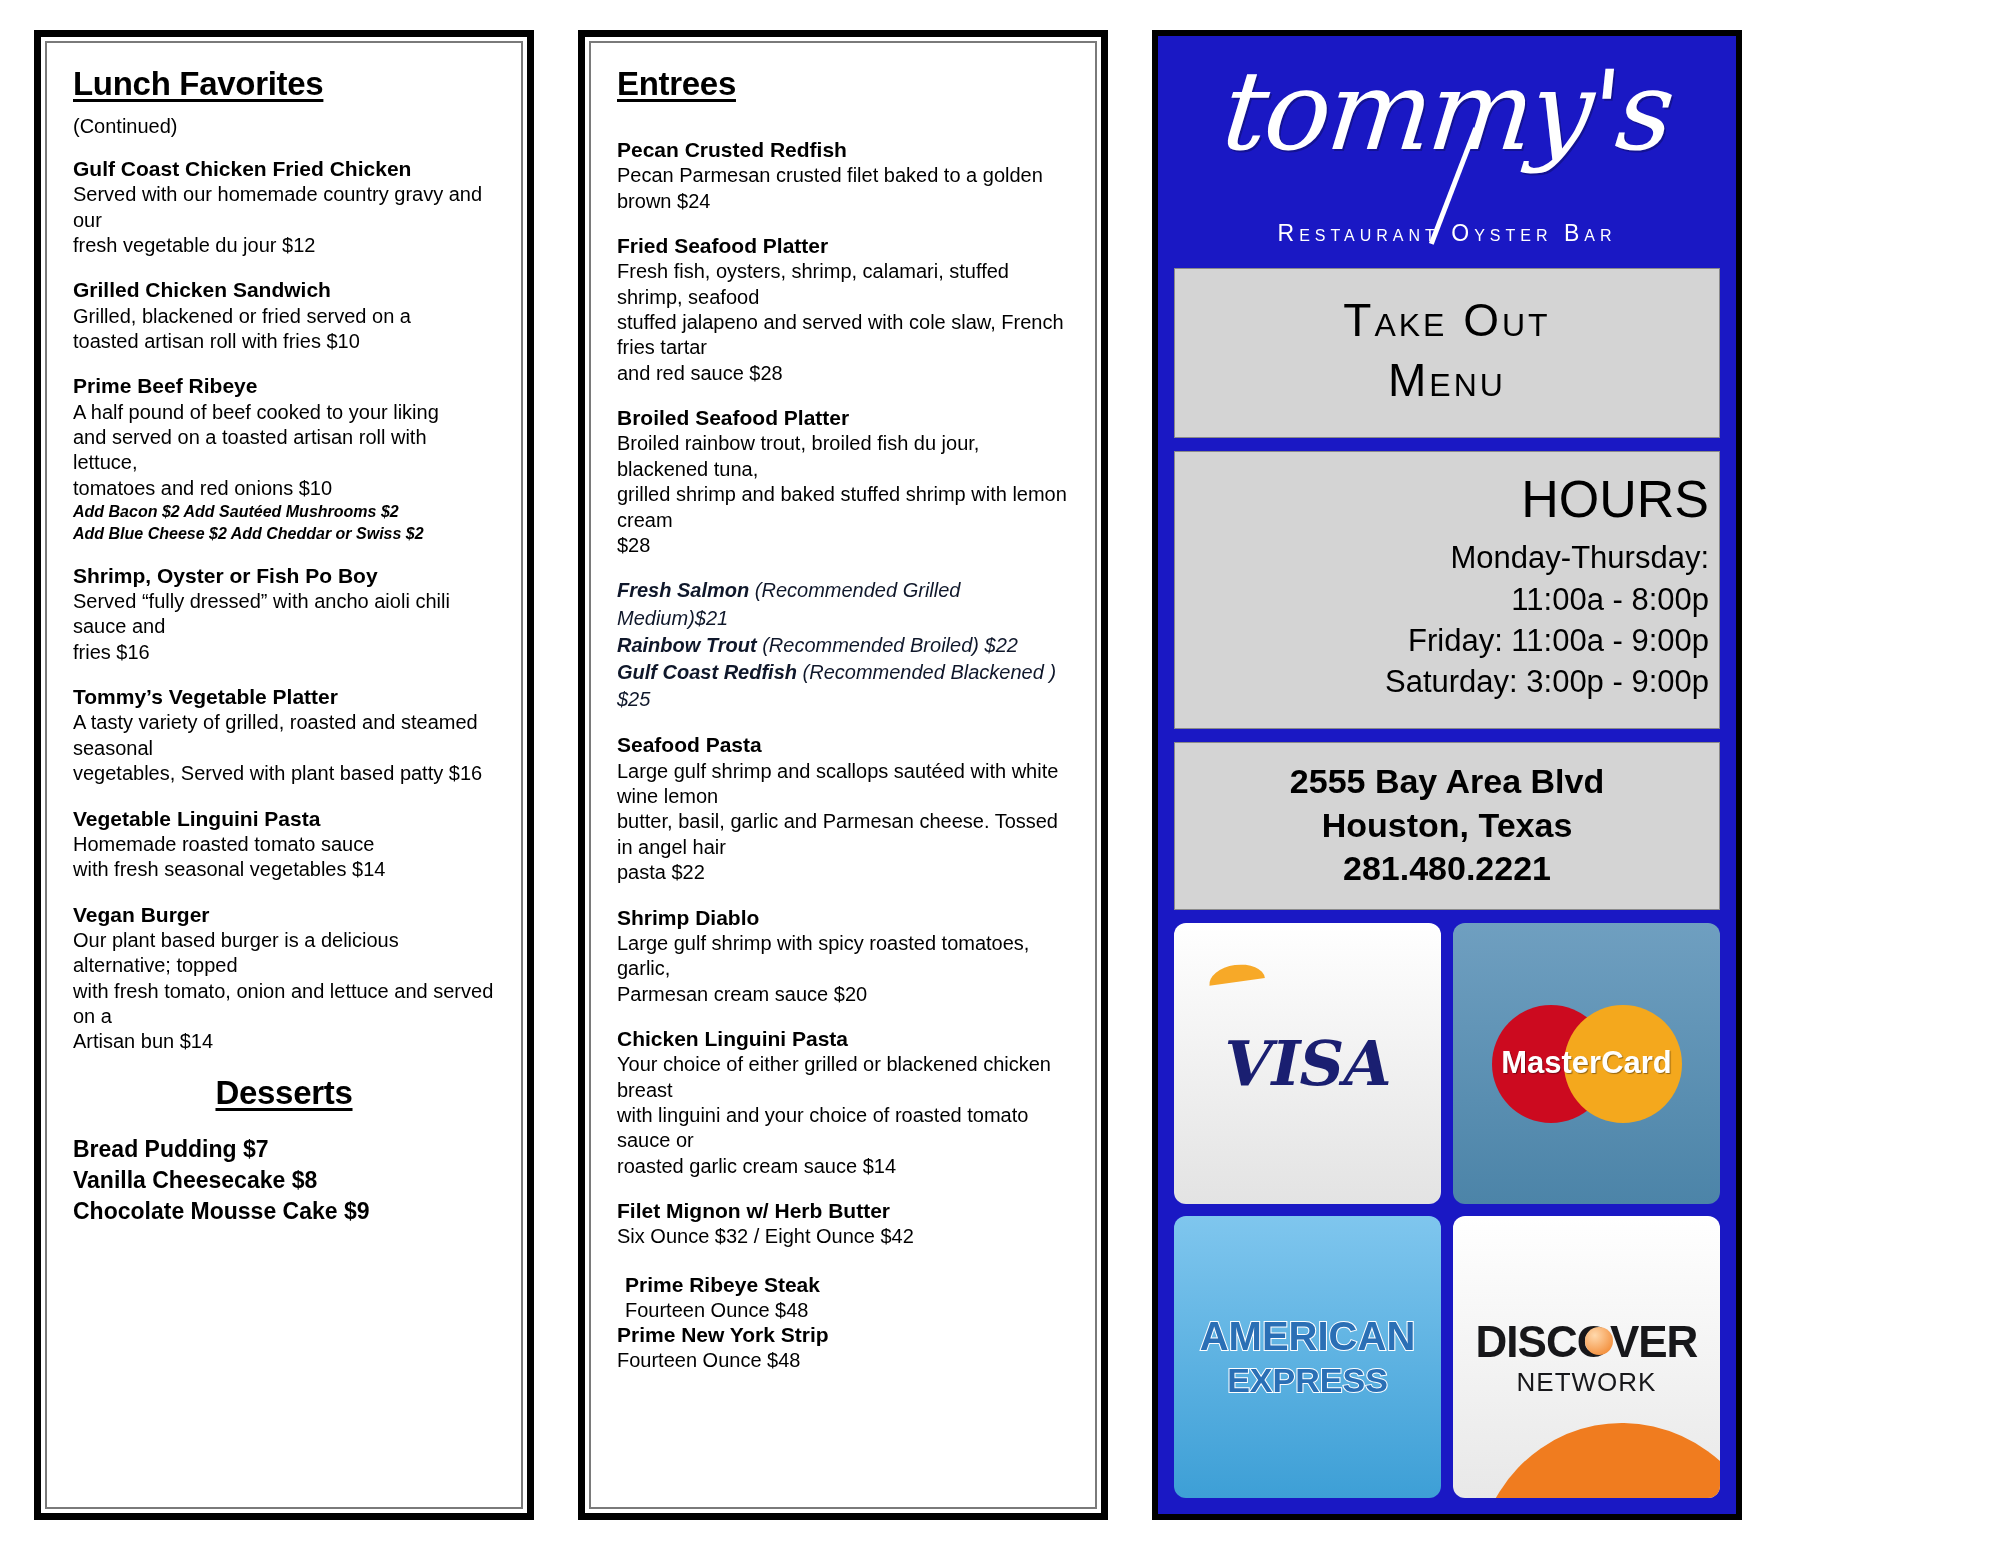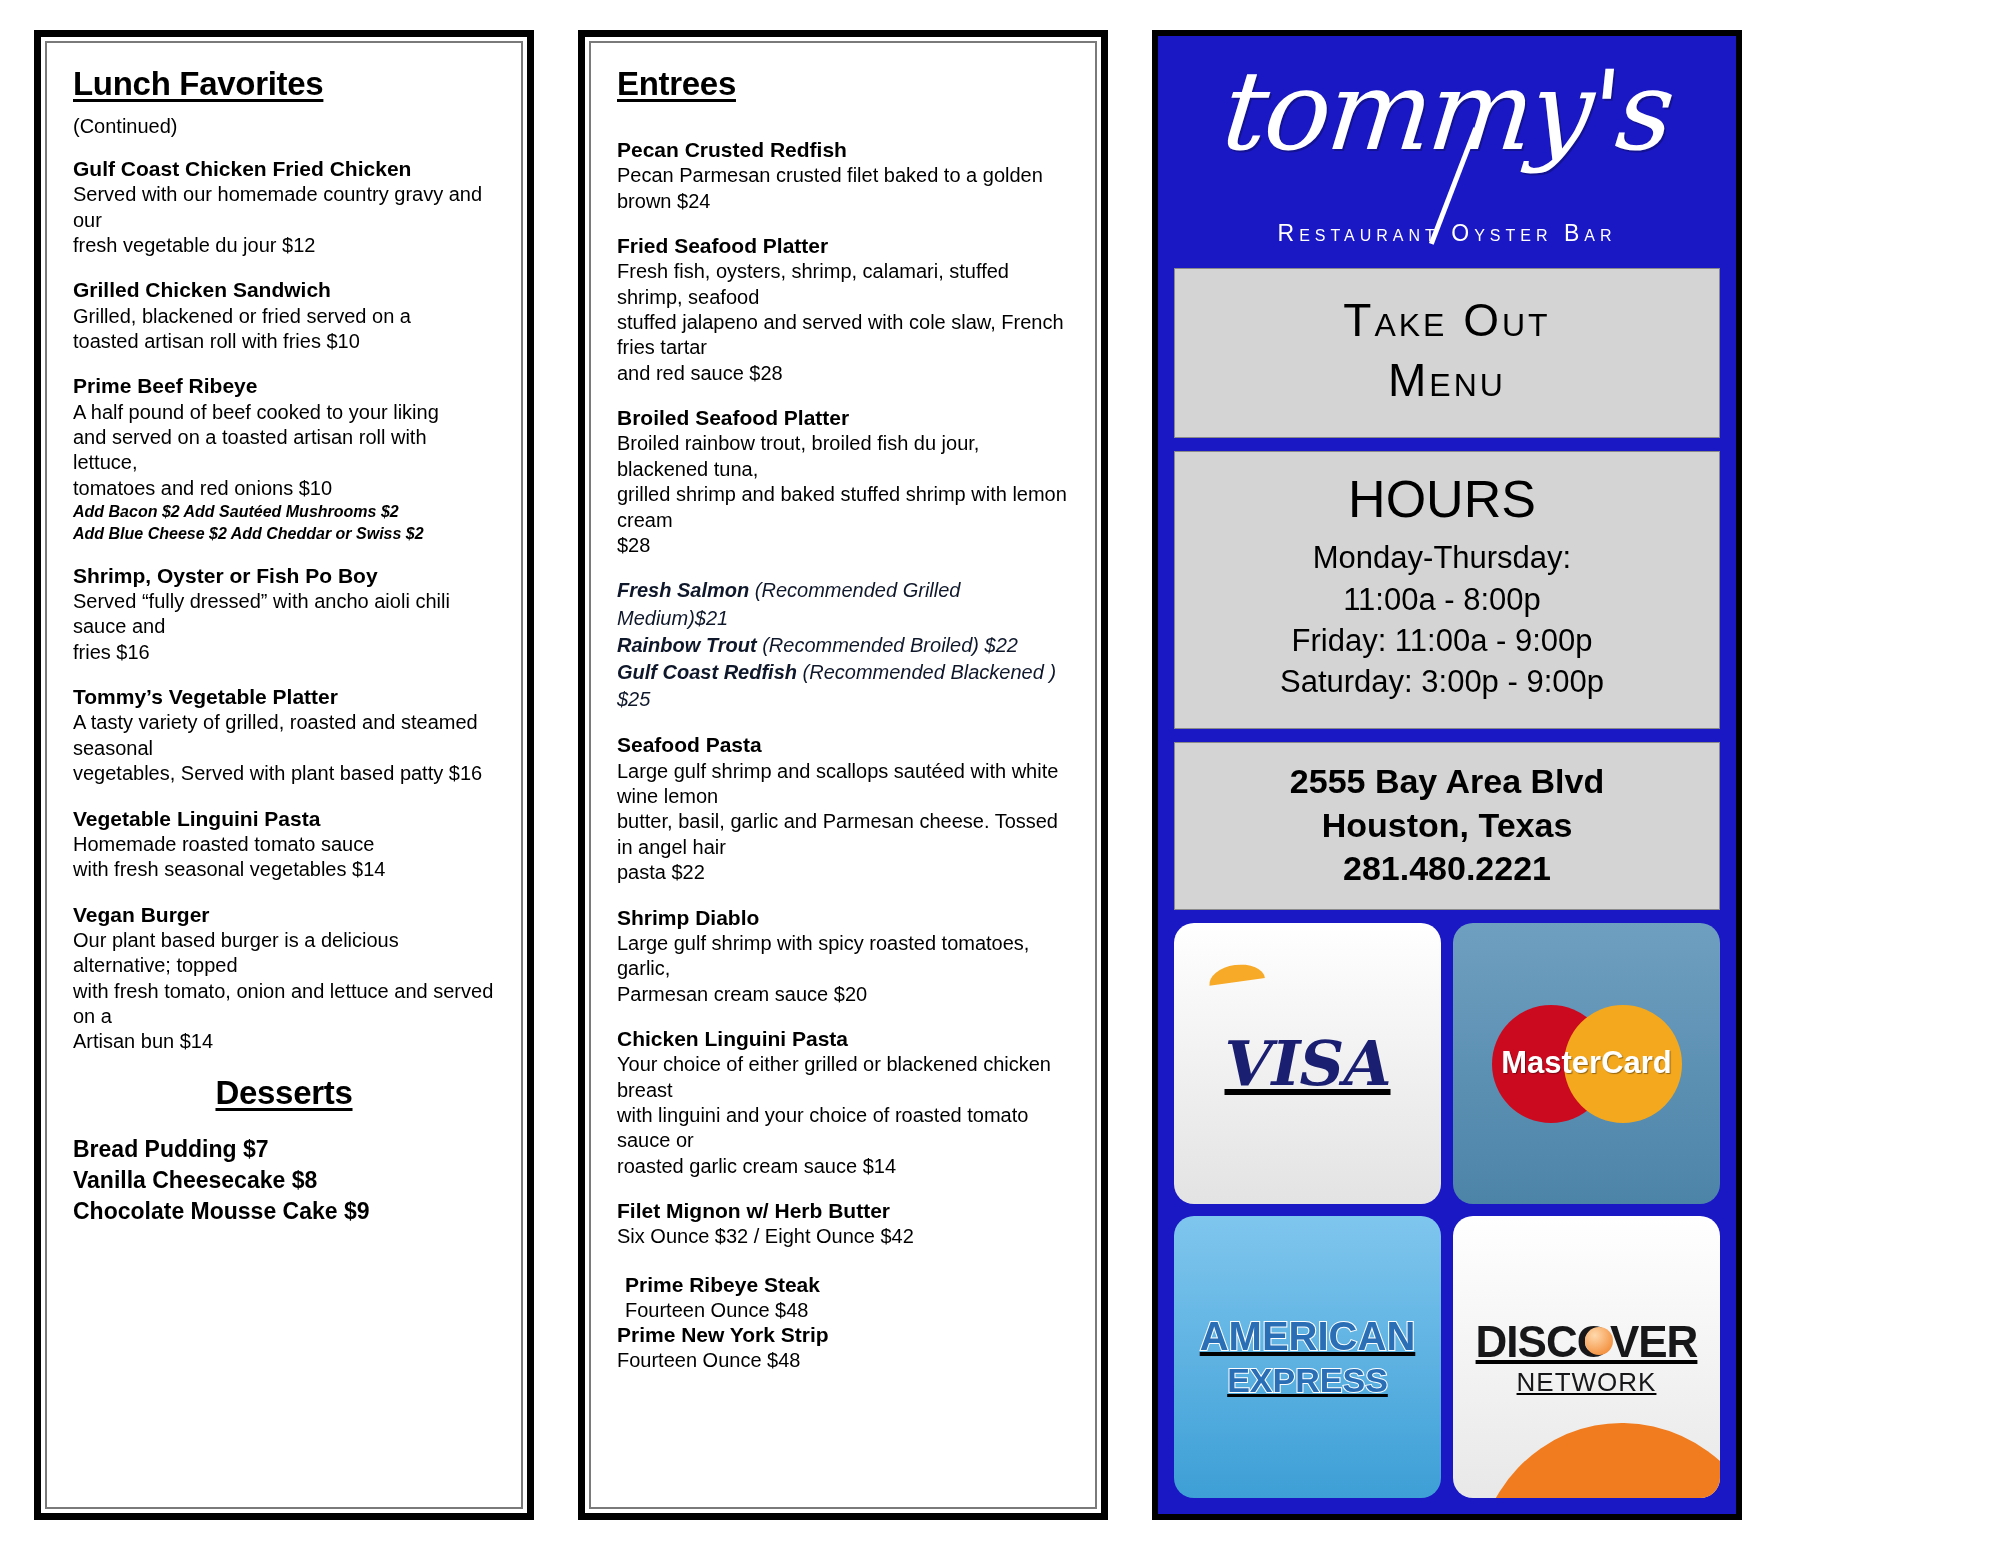--- a/index.html
+++ b/index.html
@@ -184,21 +184,22 @@
   }
   .takeout-line {
     font-size: 46px;
     letter-spacing: 3px;
     font-variant: small-caps;
     line-height: 1.3;
     font-weight: normal;
   }
 
   .box-hours {
-    padding: 18px 20px 26px 10px;
+    padding: 18px 10px 26px 10px;
+    text-align: right;
   }
   .hours-title {
     font-size: 52px;
     line-height: 1.15;
     margin-bottom: 8px;
   }
   .hours-line {
     font-size: 31px;
     line-height: 1.33;
   }
@@ -215,27 +216,26 @@
   
   .cards {
     display: grid;
     grid-template-columns: 1fr 1fr;
     grid-template-rows: 1fr 1fr;
     gap: 12px;
     flex: 1;
     min-height: 0;
   }
   .card {
-    border-radius: 20px;
+    border-radius: 12px;
     position: relative;
     overflow: hidden;
     display: flex;
     align-items: center;
     justify-content: center;
-    text-decoration: underline;
   }
   .card-visa {
     background: linear-gradient(#ffffff, #e3e3e3);
   }
   .visa-text {
     font-family: "DejaVu Serif", serif;
     font-style: italic;
     font-weight: bold;
     font-size: 62px;
     color: #1a1f71;

